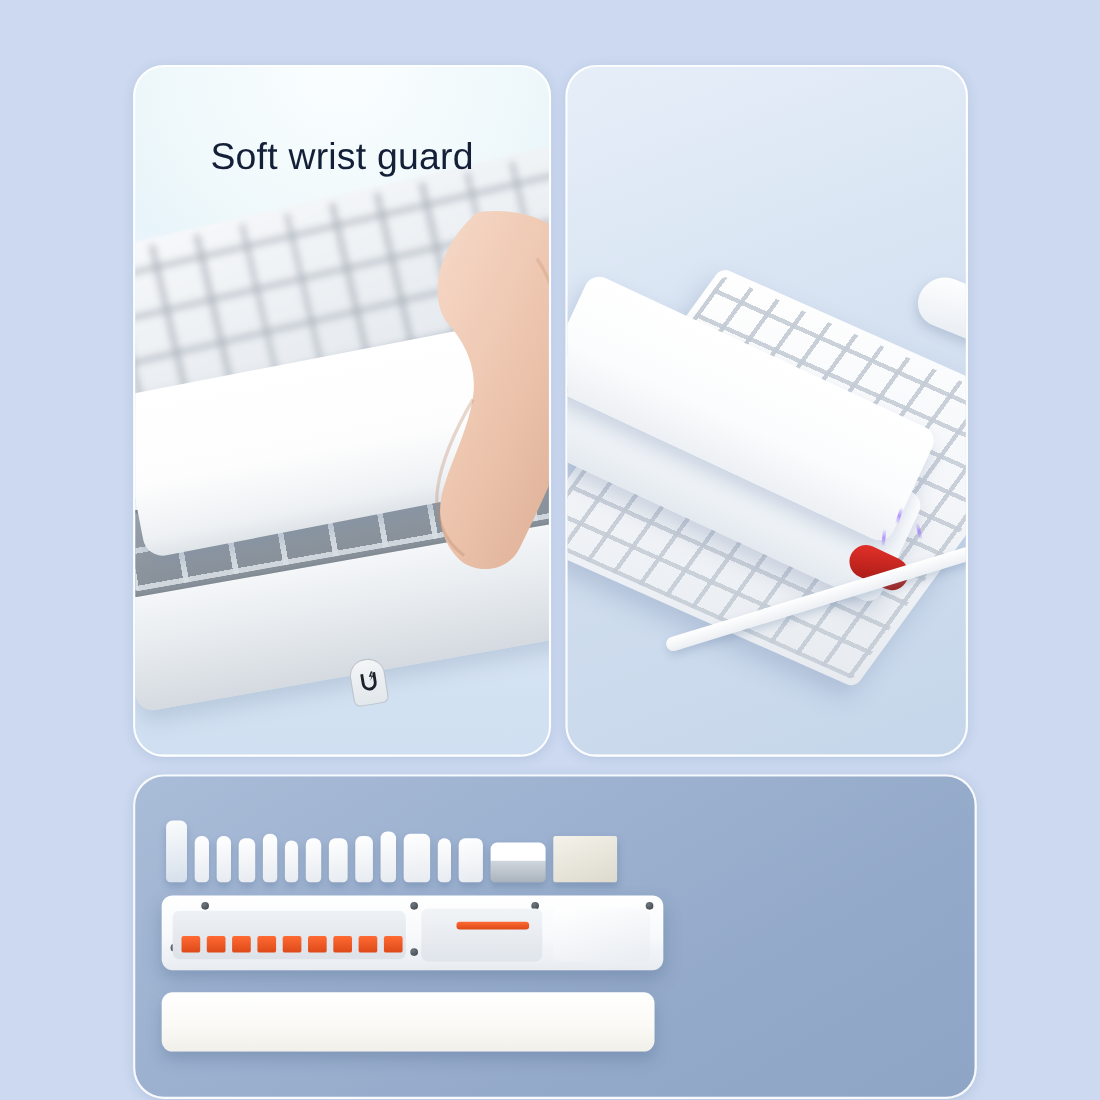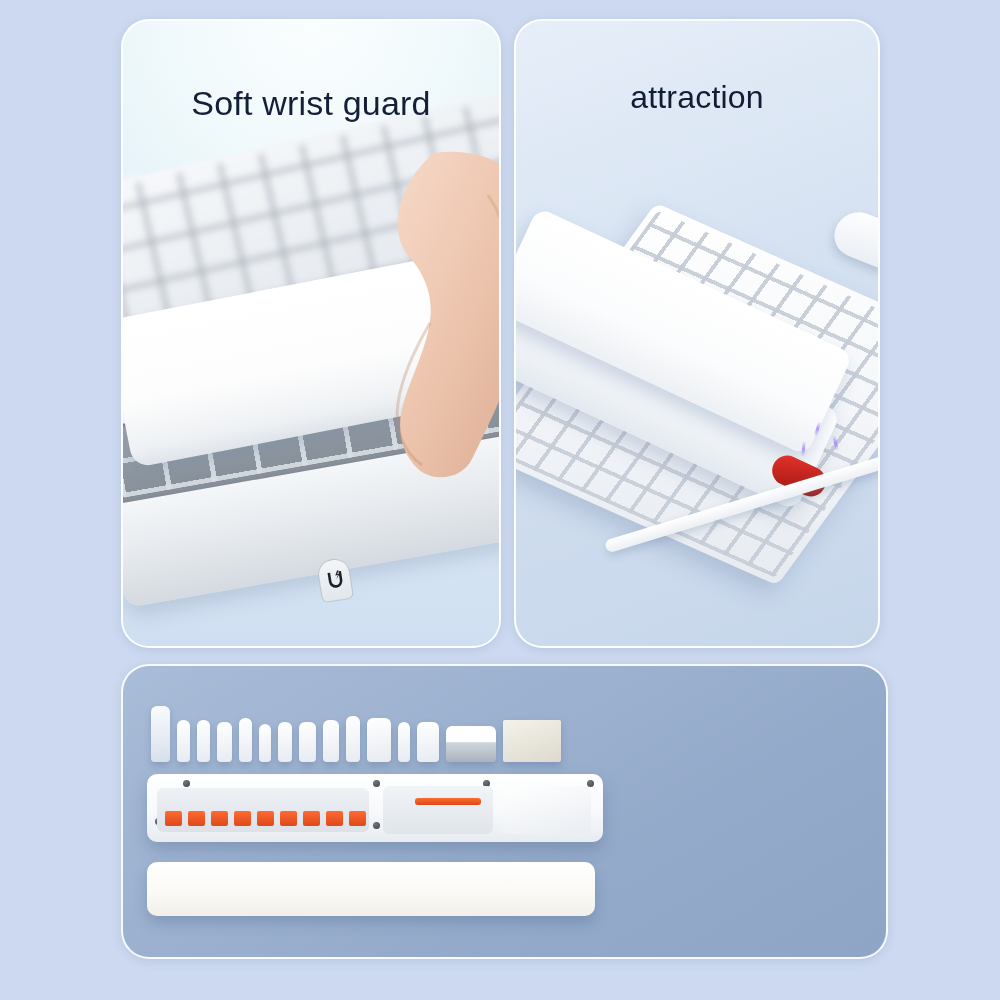--- a/index.html
+++ b/index.html
@@ -2,21 +2,21 @@
 <html><head>
 <meta charset="utf-8">
 <style>
   html,body{margin:0;padding:0;}
   body{
     width:1000px;height:1000px;overflow:hidden;
     background:#ccd9f0;
     font-family:"Liberation Sans","DejaVu Sans",sans-serif;
     position:relative;
   }
-  .stage{position:absolute;inset:0;}
+  .stage{position:absolute;inset:0;margin-top:40px;}
 
   
   .panel{position:absolute;border-radius:28px;overflow:hidden;
          border:2px solid rgba(255,255,255,.92);
          box-shadow:0 2px 10px rgba(90,115,160,.18);}
   .panel-caption{position:absolute;z-index:40;text-align:center;
                  letter-spacing:.2px;line-height:1.18;}
 
   
   #panel-wrist{left:121px;top:19px;width:376px;height:625px;
@@ -204,21 +204,20 @@
 
     <span class="spark" style="left:300px;top:400px;transform:rotate(18deg)"></span>
     <span class="spark" style="left:318px;top:414px;transform:rotate(-14deg)"></span>
     <span class="spark" style="left:286px;top:420px;transform:rotate(6deg)"></span>
 
     <div class="p2-cable">
       
     </div>
 
     <div class="panel-caption cap">
-      <div>attraction</div>
     </div>
   </div>
 
   <div class="panel" id="panel-tools">
 
     <div class="tool-row" id="tool-row">
         <div class="tool round" style="width: 19px; height: 56px; background: linear-gradient(170deg, rgba(255, 255, 255, 0.95), rgba(226, 234, 240, 0.8));"></div>
         <div class="tool round" style="width: 13px; height: 42px;"></div>
         <div class="tool round" style="width: 13px; height: 42px;"></div>
         <div class="tool round" style="width: 15px; height: 40px;"></div>

